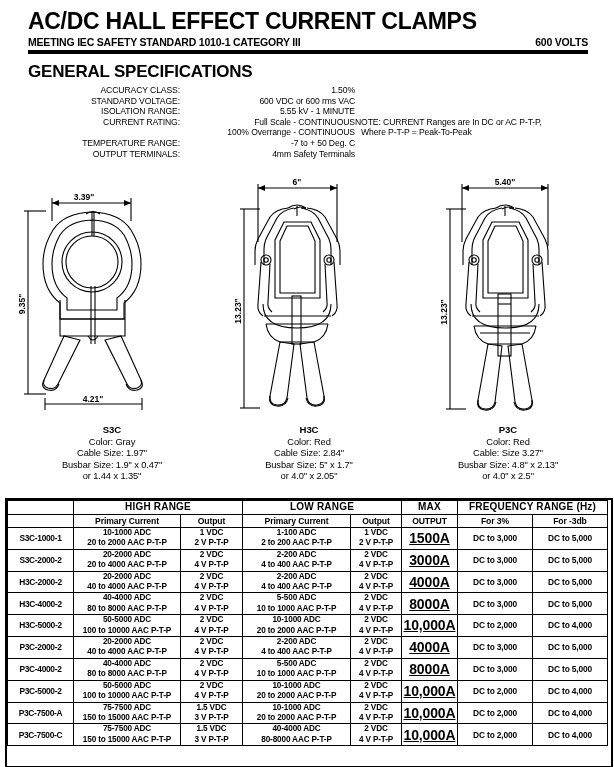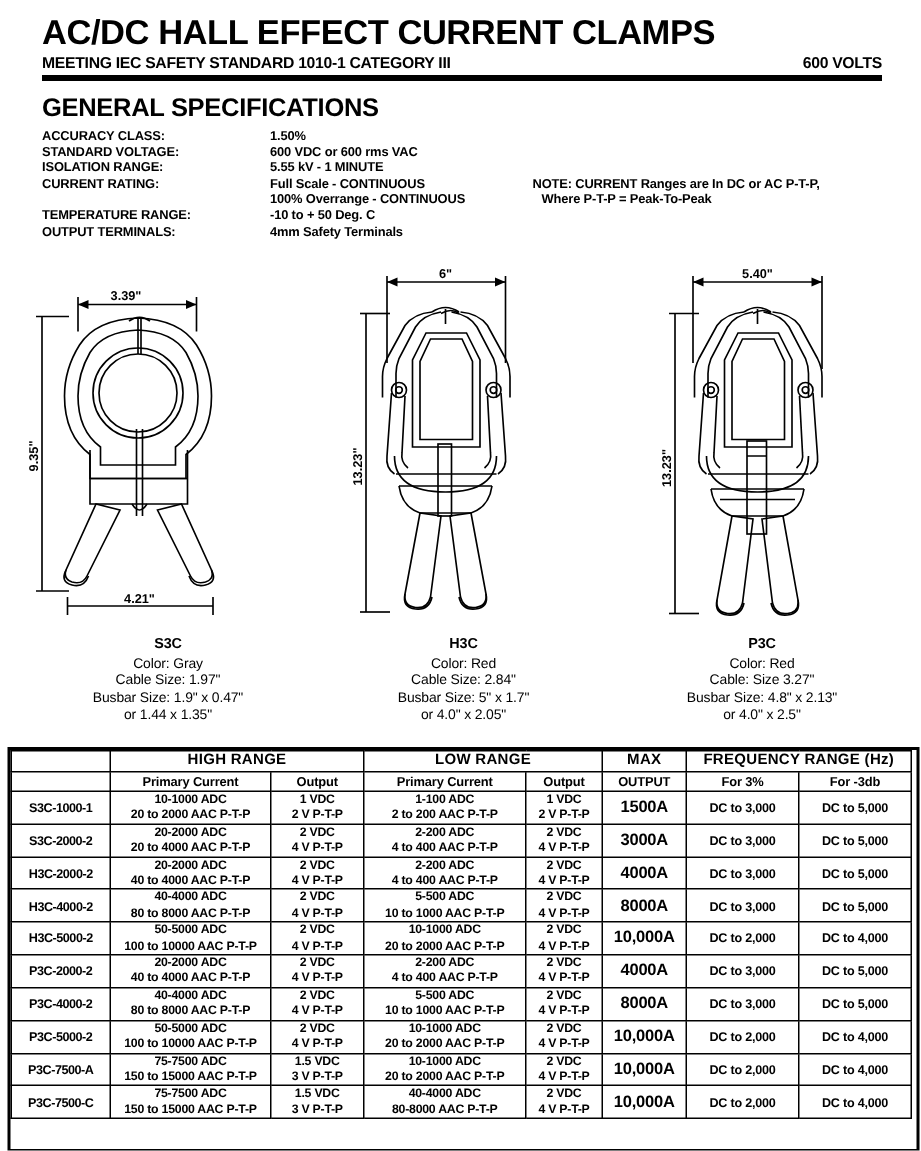--- a/index.html
+++ b/index.html
@@ -31,21 +31,21 @@
     position:absolute; left:28px; top:50px; width:560px; height:4px;
     background:#000;
   }
 
   
   .specs { position:absolute; left:28px; top:62px; width:570px; }
   .specs-title {
     font-size:17px; font-weight:bold; letter-spacing:-0.2px;
     margin-bottom:3px;
   }
-  .spec-grid { position:relative; font-size:8.6px; font-weight:bold; letter-spacing:-0.1px; }
+  .spec-grid { position:relative; font-size:8.6px; font-weight:normal; letter-spacing:-0.1px;text-align:right; }
   .spec-row { display:flex; line-height:10.6px; }
   .spec-label { width:152px; white-space:nowrap; }
   .spec-value { width:175px; white-space:nowrap; }
   .spec-note { white-space:nowrap; }
   .note-indent { padding-left:6px; }
 
   
   .drawings { position:absolute; left:0; top:176px; width:614px; height:240px; }
   .draw-cell { position:absolute; top:0; height:240px; }
   .draw-cell svg { display:block; }
@@ -74,21 +74,21 @@
     text-align:center;
     vertical-align:middle;
     font-weight:bold;
     line-height:10.4px;
   }
   .thead-top td { height:13px; font-size:10px; letter-spacing:0.2px; }
   .thead-sub td { height:12px; font-size:8.6px; letter-spacing:-0.1px; }
   .model-cell { font-size:8.4px; letter-spacing:-0.3px; }
   .dual { line-height:10.2px; }
   .dual .l1, .dual .l2 { display:block; white-space:nowrap; }
-  .cur-cell { font-size:11px; }
+  .cur-cell { font-size:14px;text-decoration:underline; }
   .freq-cell { font-size:8.4px; }
   .outer-frame {
     position:absolute; left:5px; top:498px;
     width:604px; height:266px;
     border:2px solid #000;
     pointer-events:none;
   }
 </style>
 </head>
 <body>
@@ -130,21 +130,21 @@
       </div>
 
       <div class="spec-row">
         <span class="spec-label"></span>
         <span class="spec-value">100% Overrange - CONTINUOUS</span>
         <span class="spec-note note-indent">Where  P-T-P = Peak-To-Peak</span>
       </div>
 
       <div class="spec-row">
         <span class="spec-label">TEMPERATURE RANGE:</span>
-        <span class="spec-value">-10  to + 50 Deg. C</span>
+        <span class="spec-value">-7  to + 50 Deg. C</span>
       </div>
 
       <div class="spec-row">
         <span class="spec-label">OUTPUT TERMINALS:</span>
         <span class="spec-value">4mm Safety Terminals</span>
       </div>
 
     </div>
   </div>
 

